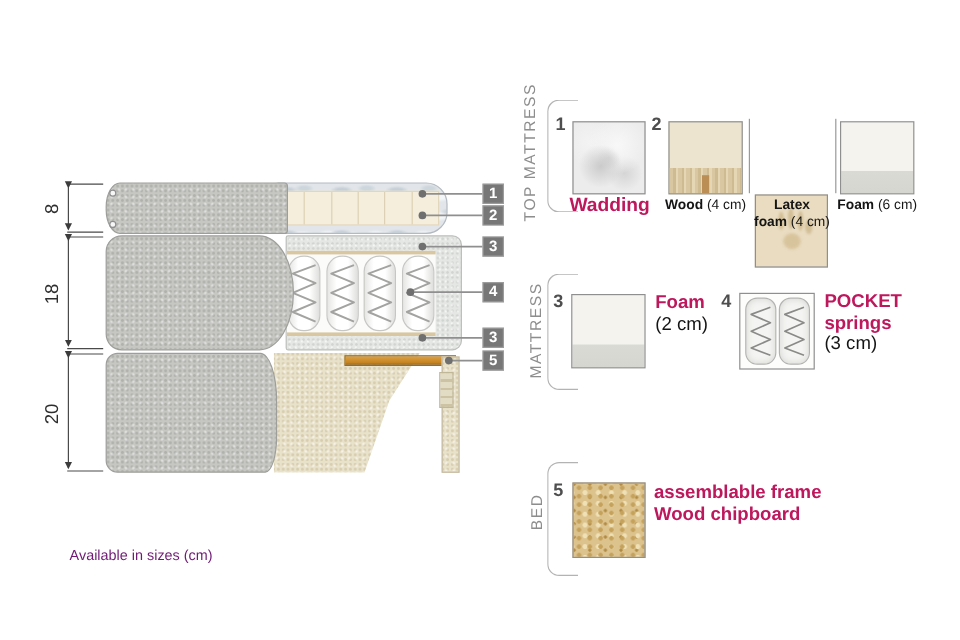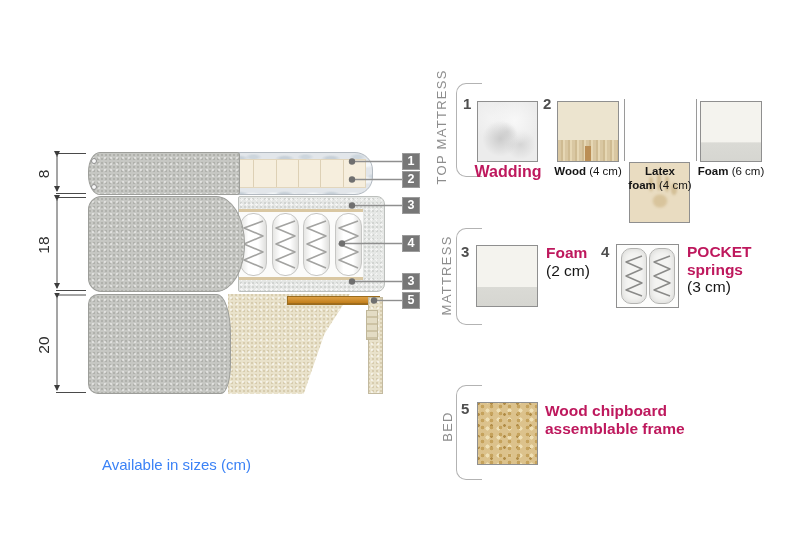--- a/index.html
+++ b/index.html
@@ -95,21 +95,21 @@
     background-image:
       radial-gradient(ellipse 3.5px 11px at 7px 11px, #d3bf97 60%, transparent 75%),
       radial-gradient(ellipse 3.5px 13px at 15px 9px, #d3bf97 60%, transparent 75%),
       radial-gradient(ellipse 3.5px 12px at 23px 11px, #d3bf97 60%, transparent 75%),
       radial-gradient(ellipse 4.5px 9px at 30px 16px, #d3bf97 60%, transparent 75%),
       radial-gradient(ellipse 11px 10px at 16px 28px, #d8c49c 55%, transparent 75%);}
   .foam-tex{background:linear-gradient(180deg,#f4f3ee 0%,#f4f3ee 68%,#dadad5 69%,#d6d6d1 100%);}
   .pocket-wrap{background:#fdfdfc;display:flex;align-items:center;justify-content:center;gap:2px;}
   .pocket{width:26px;height:56px;border-radius:10px;border:1px solid #b3b3b1;box-sizing:border-box;
     background:#f4f4f2;box-shadow:inset 0 0 6px #d3d3d0;}
-  .footer-title{color:#3b82f6;font-size:15px;margin-left:44px;}
+  .footer-title{color:#701a75;font-size:12px;}
   .footer-sizes{color:#3b3b3b;font-size:13.5px;font-weight:bold;}
   svg{display:block;}
 </style>
 </head>
 <body>
 
 <div id="stage">
 
   <div>
 
@@ -270,20 +270,20 @@
     </div>
   </div>
 
   <div>
     <div class="abs vtitle" style="left:427px;top:419px;width:40px;">BED</div>
     <div class="abs bracket" style="left:456px;top:385px;height:95px;"></div>
 
     <div class="abs leg-num" style="left:461px;top:400px;">5</div>
     <div class="abs leg-img chipboard" style="left:477px;top:402px;width:61px;height:63px;"></div>
     <div class="abs" style="left:545px;top:402px;">
+      <div class="cap-big">assemblable frame</div>
       <div class="cap-big">Wood chipboard</div>
-      <div class="cap-big">assemblable frame</div>
     </div>
   </div>
 
   <div class="abs footer-title" style="left:58px;top:456px;">Available in sizes (cm)</div>
 
 </div>
 
 </body></html>

